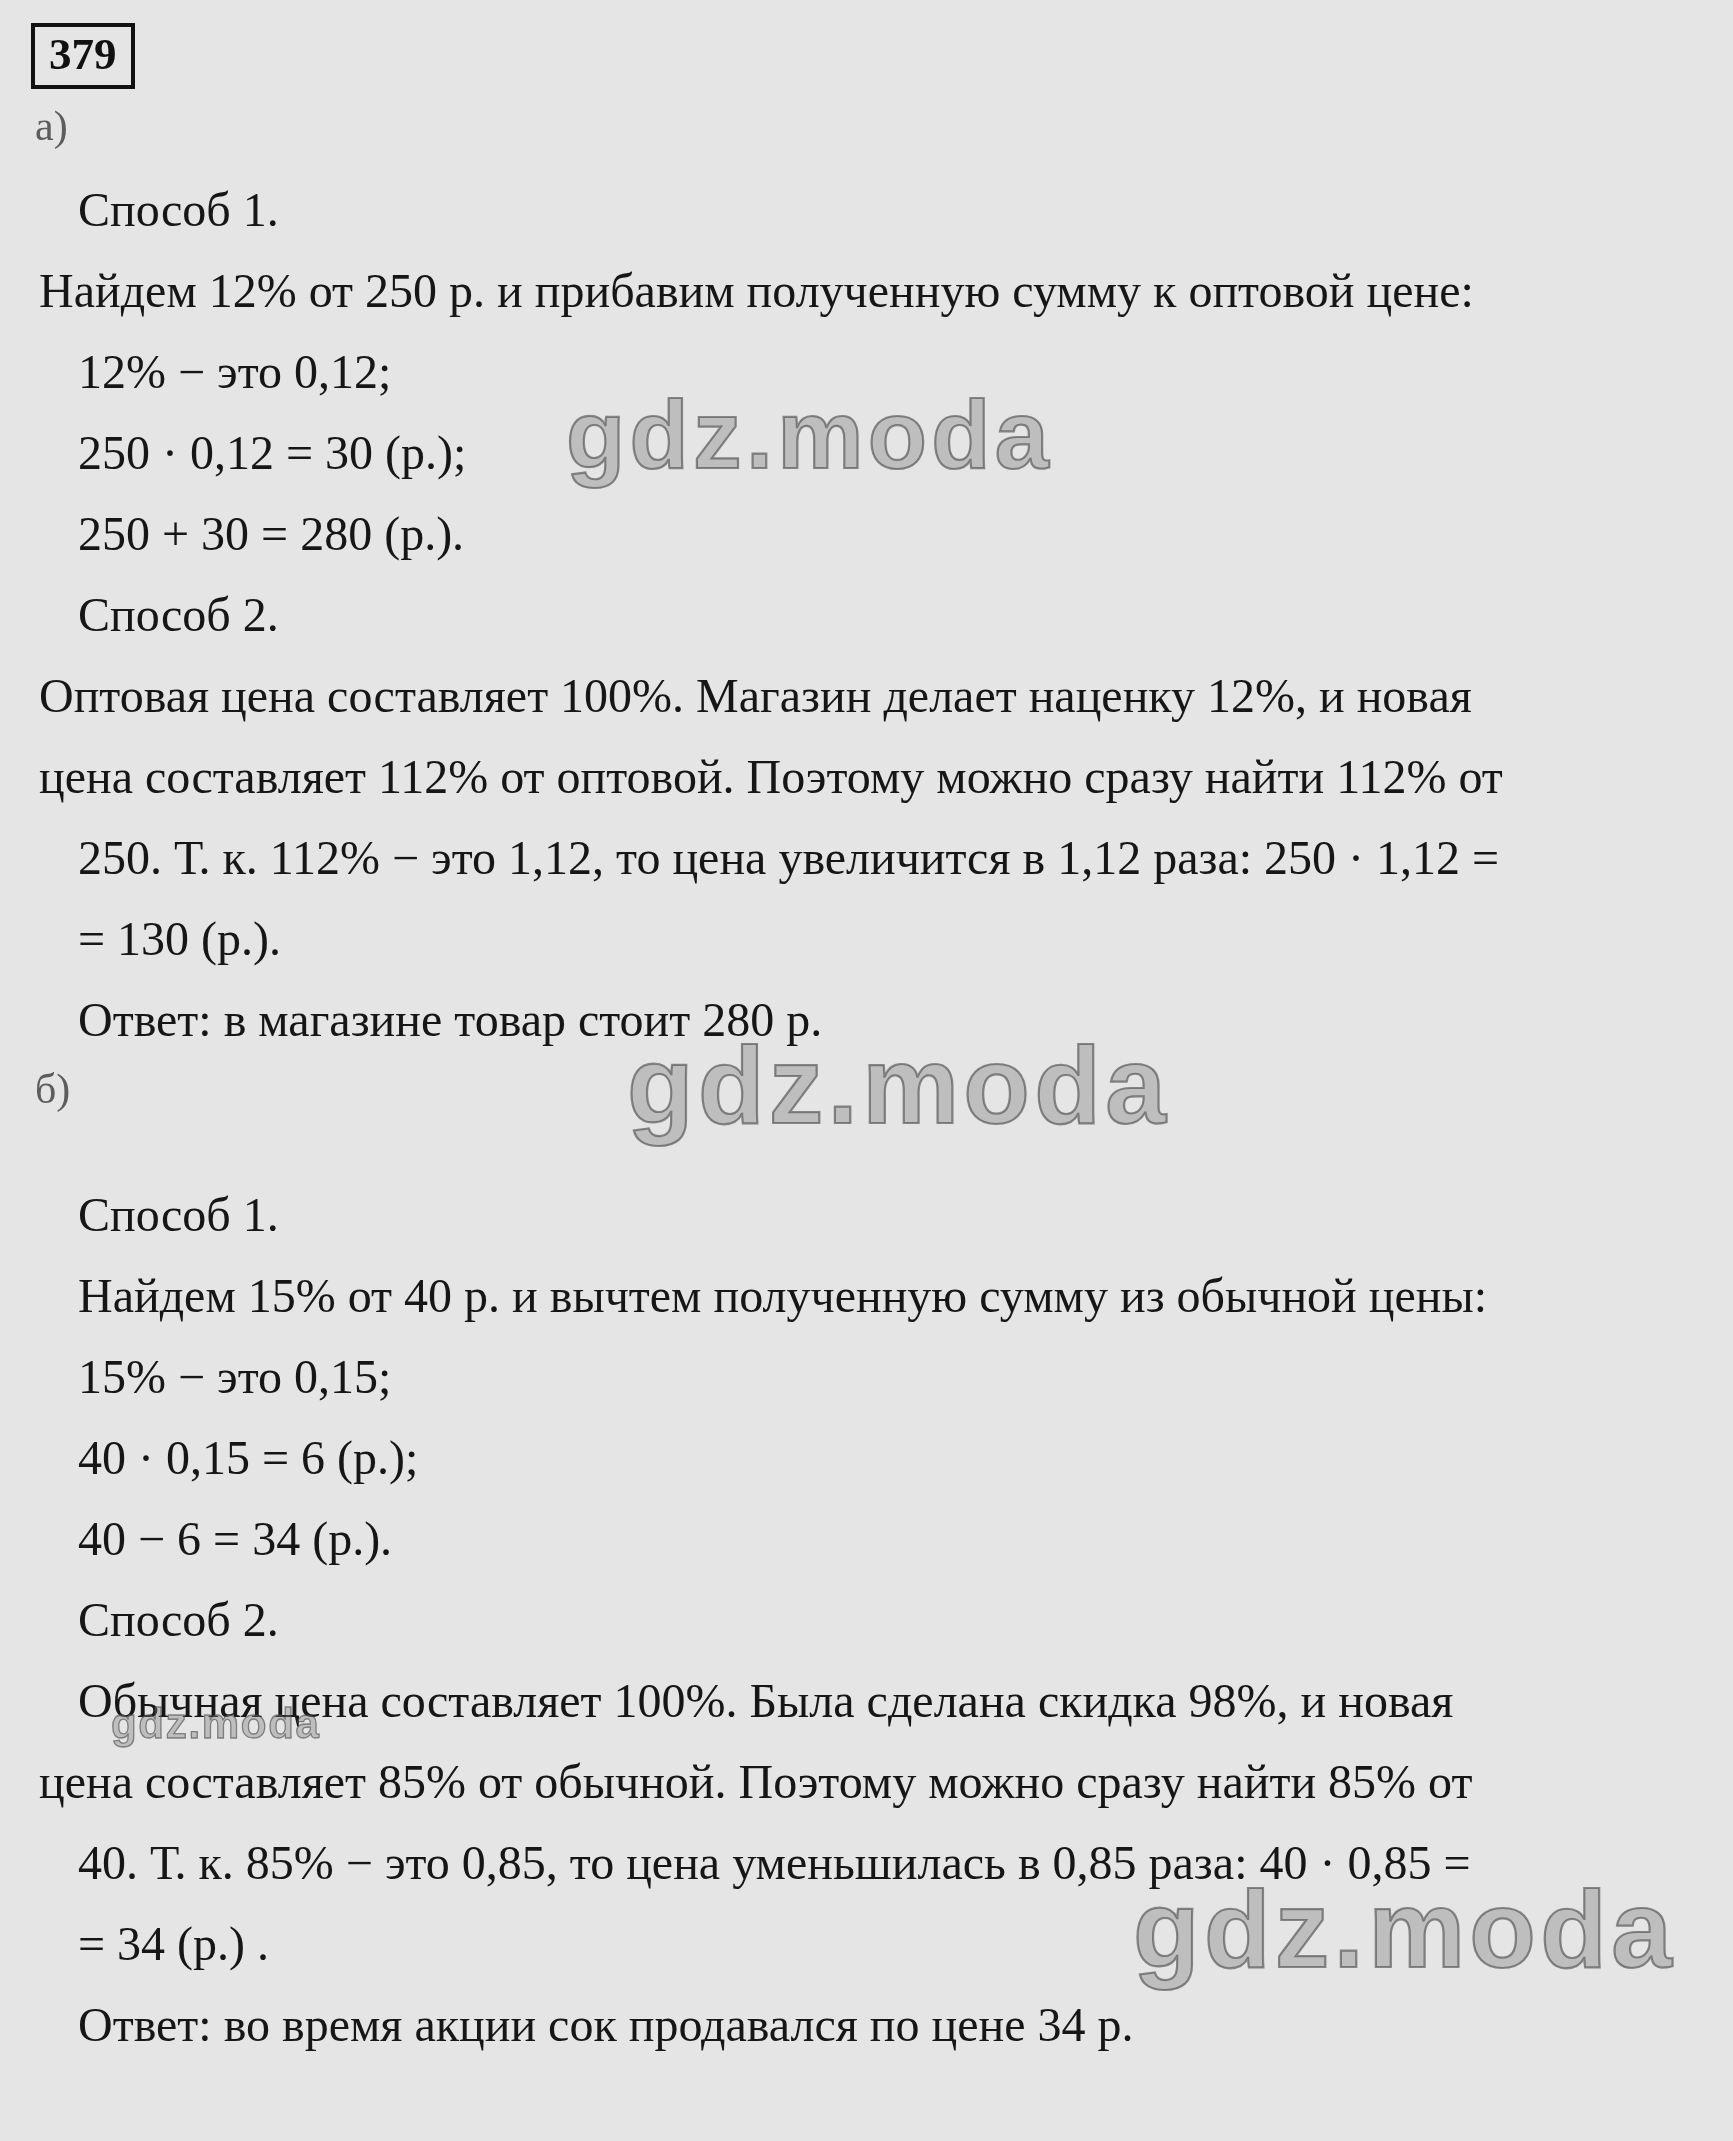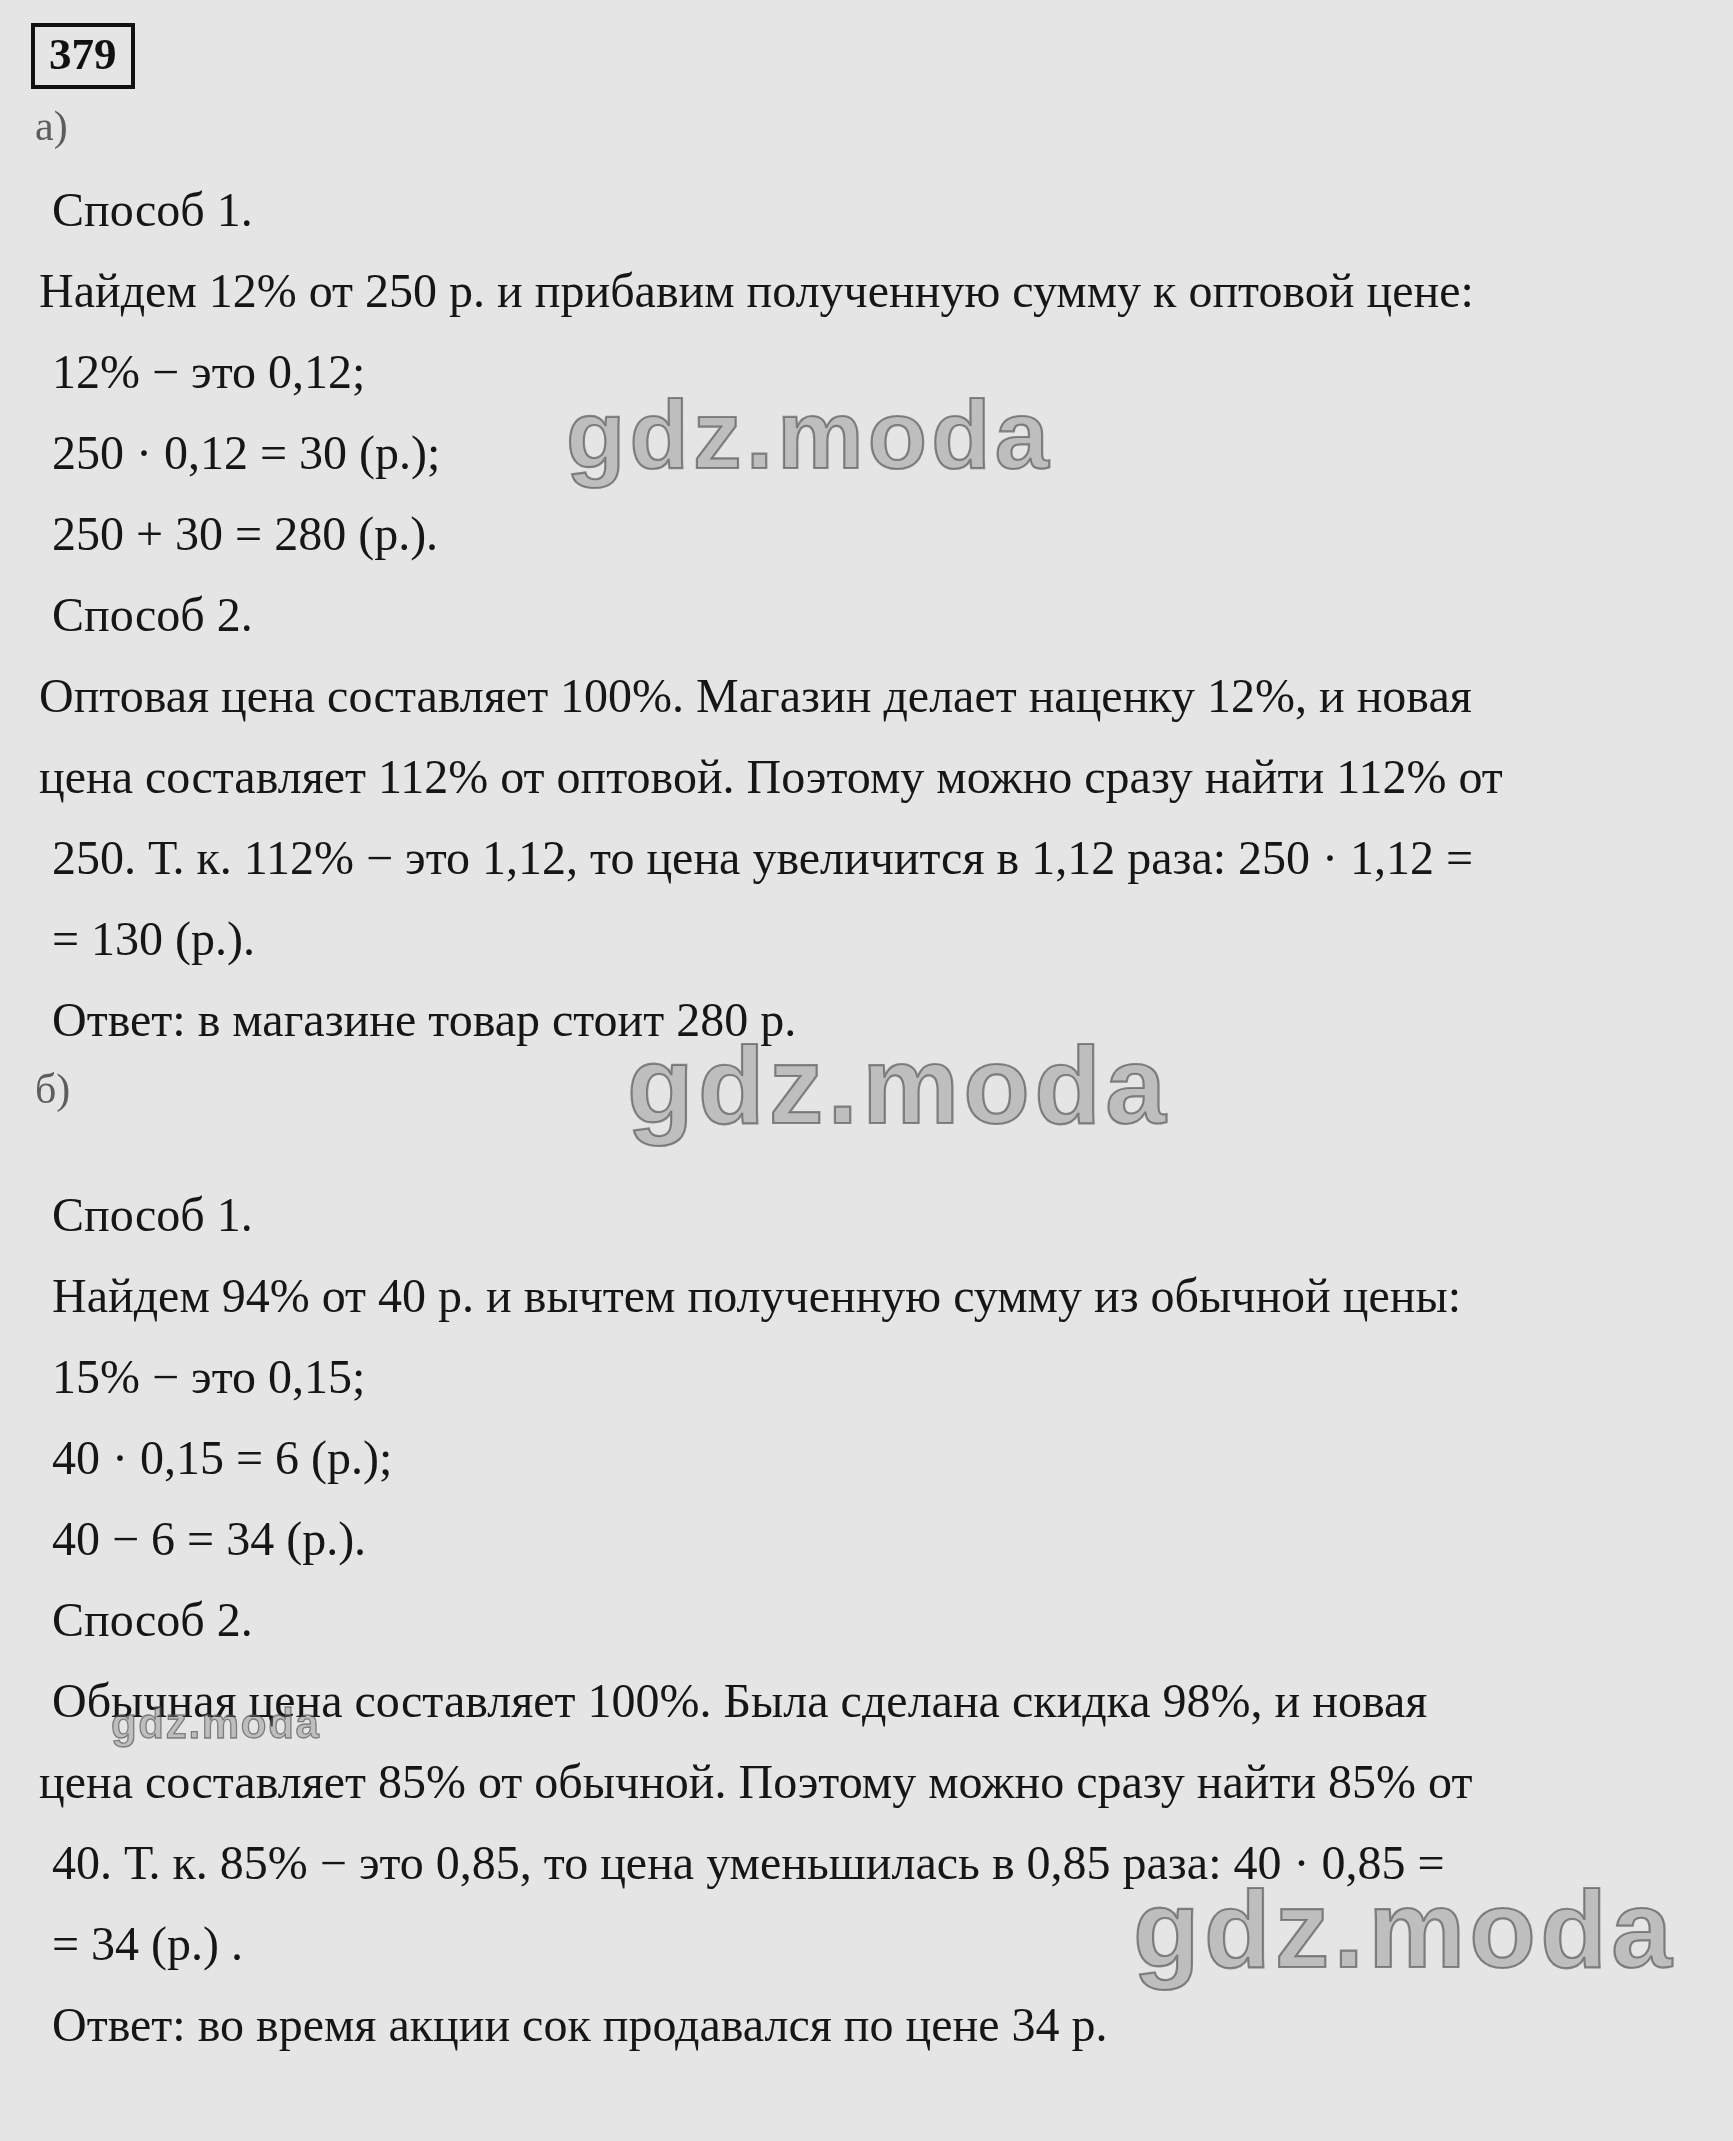--- a/index.html
+++ b/index.html
@@ -46,21 +46,21 @@
   .content.b { top: 1174px; }
   .line {
     display: block;
     height: 81px;
     line-height: 81px;
     font-size: 48px;
     white-space: nowrap;
     color: #161616;
   }
   .line.flush  { padding-left: 39px; }
-  .line.indent { padding-left: 52px; }
+  .line.indent { padding-left: 78px; }
   .watermark {
     position: absolute;
     font-family: Liberation Sans, sans-serif;
     font-weight: bold;
     color: rgba(125, 125, 125, 0.38);
     -webkit-text-stroke: 2.2px rgba(75, 75, 75, 0.62);
     letter-spacing: 4.3px;
     white-space: nowrap;
     pointer-events: none;
   }
@@ -91,21 +91,21 @@
     <div class="line flush">цена составляет 112% от оптовой. Поэтому можно сразу найти 112% от</div>
     <div class="line indent">250. Т. к. 112% − это 1,12, то цена увеличится в 1,12 раза: 250 · 1,12 =</div>
     <div class="line indent">= 130 (р.).</div>
     <div class="line indent">Ответ: в магазине товар стоит 280 р.</div>
   </div>
 
   <div class="part-label b">б)</div>
 
   <div class="content b">
     <div class="line indent">Способ 1.</div>
-    <div class="line indent">Найдем 94% от 40 р. и вычтем полученную сумму из обычной цены:</div>
+    <div class="line indent">Найдем 15% от 40 р. и вычтем полученную сумму из обычной цены:</div>
     <div class="line indent">15% − это 0,15;</div>
     <div class="line indent">40 · 0,15 = 6 (р.);</div>
     <div class="line indent">40 − 6 = 34 (р.).</div>
     <div class="line indent">Способ 2.</div>
     <div class="line indent">Обычная цена составляет 100%. Была сделана скидка 98%, и новая</div>
     <div class="line flush">цена составляет 85% от обычной. Поэтому можно сразу найти 85% от</div>
     <div class="line indent">40. Т. к. 85% − это 0,85, то цена уменьшилась в 0,85 раза: 40 · 0,85 =</div>
     <div class="line indent">= 34 (р.) .</div>
     <div class="line indent">Ответ: во время акции сок продавался по цене 34 р.</div>
   </div>

